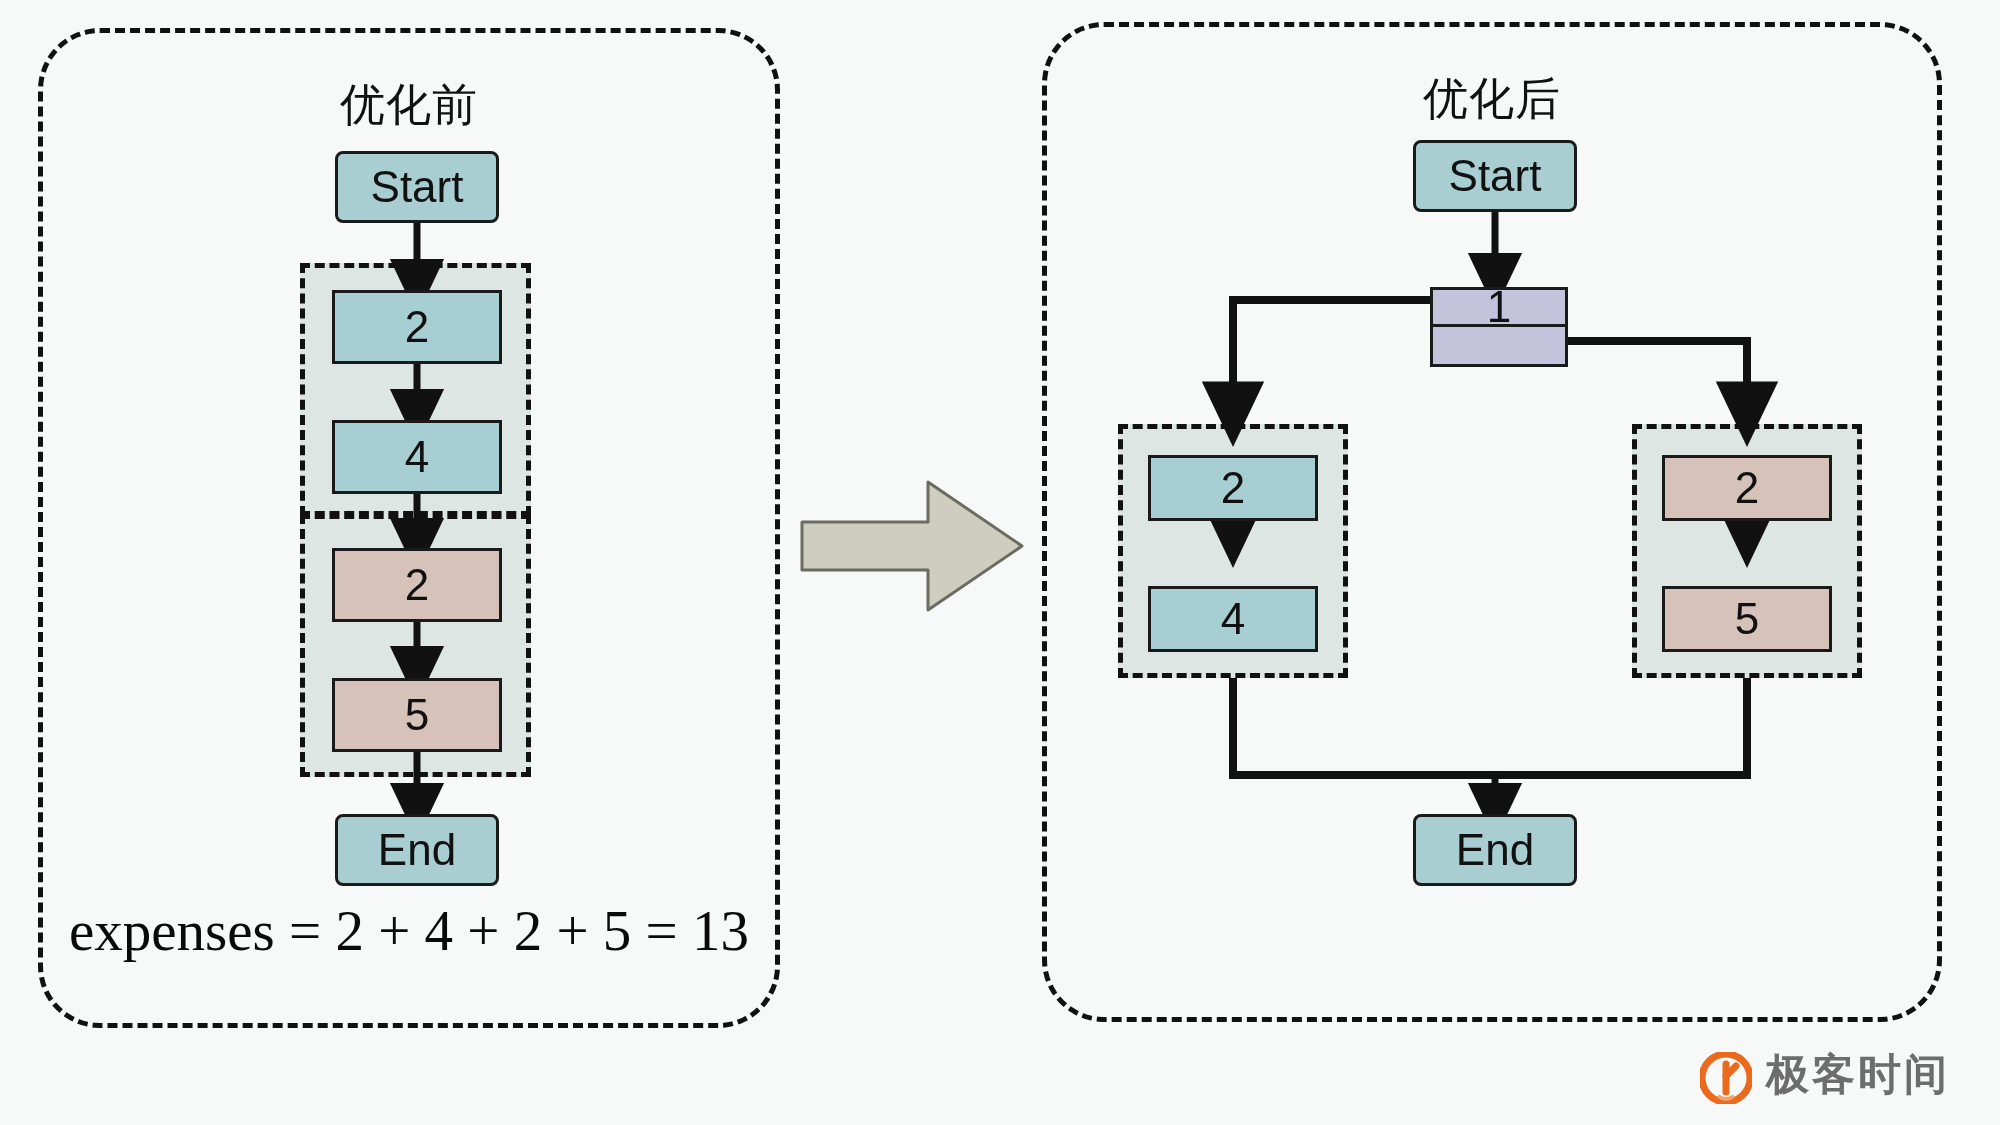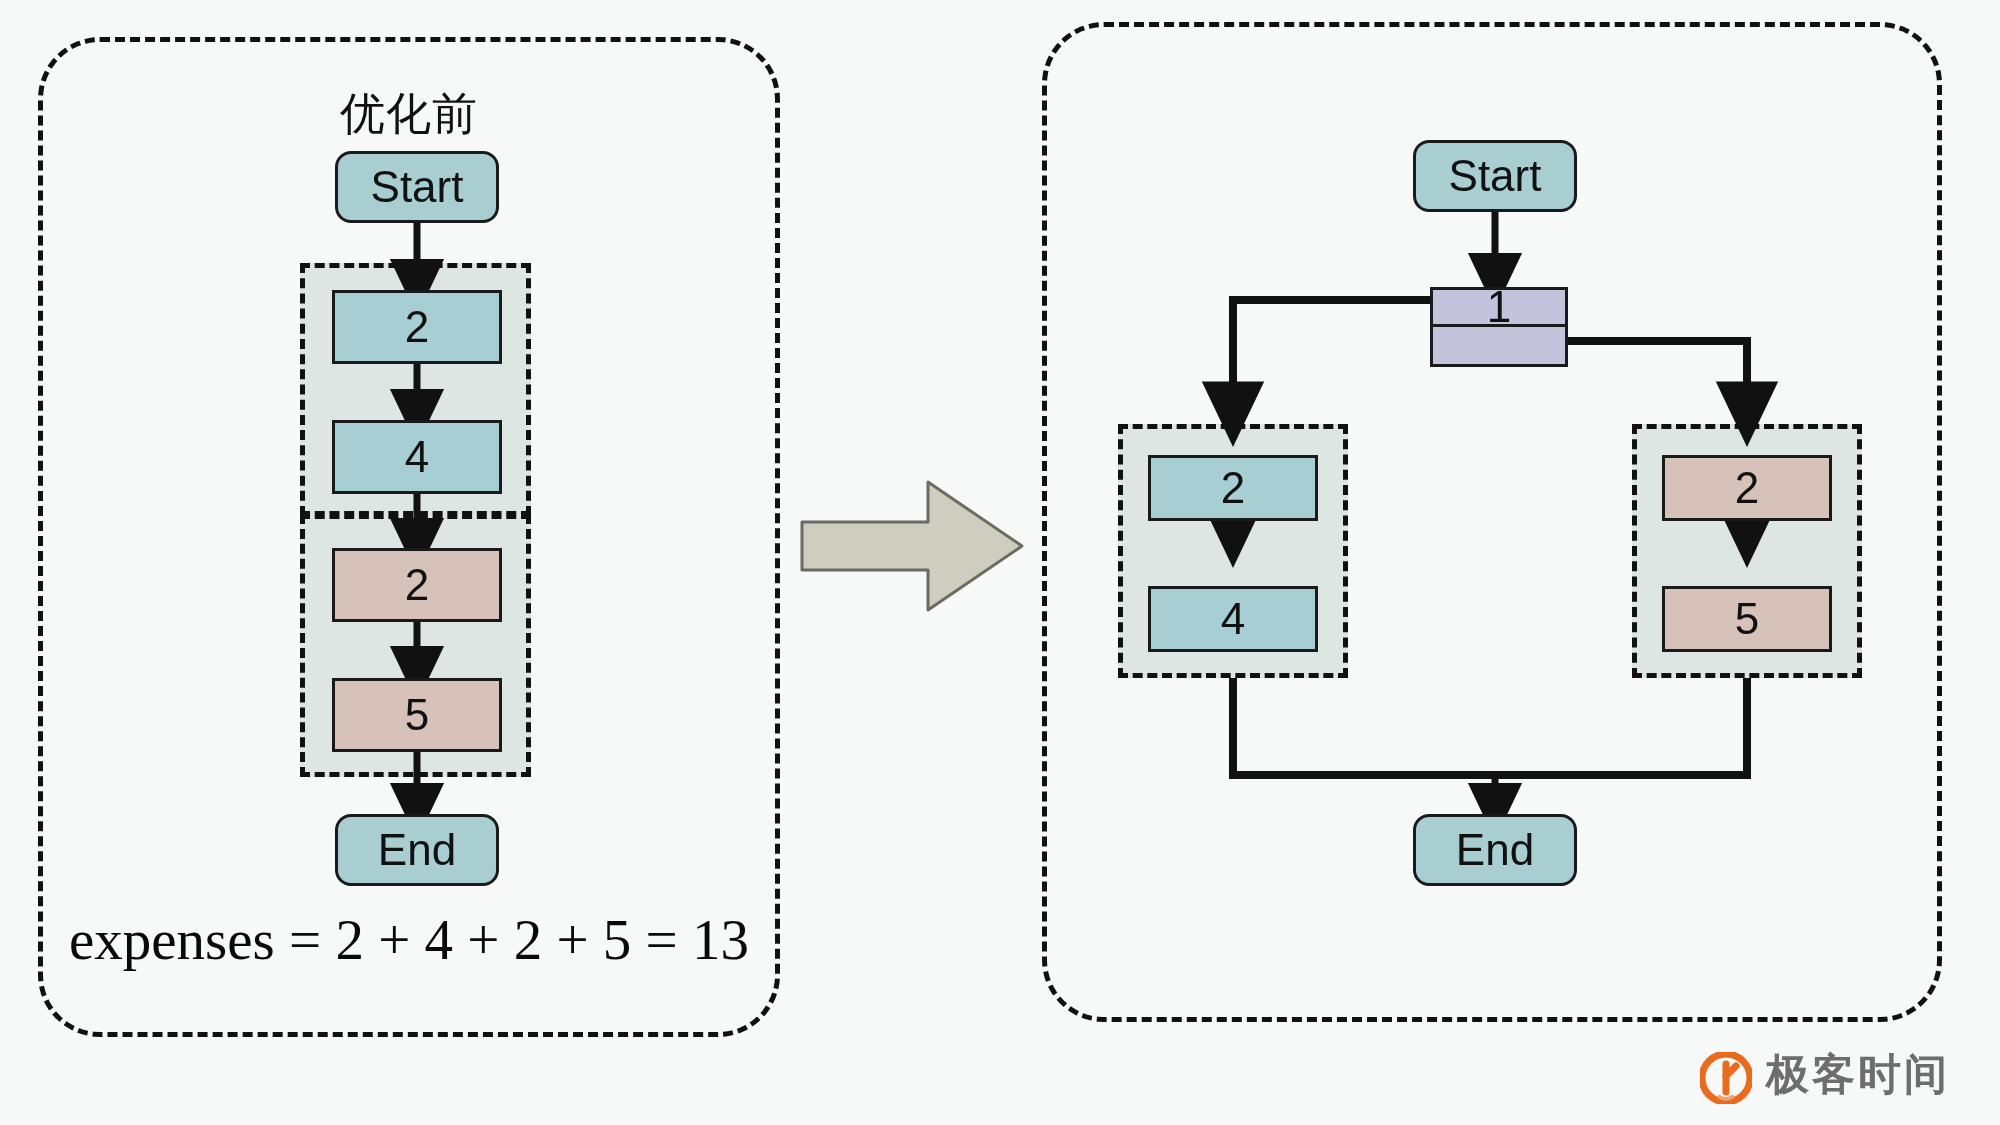--- a/index.html
+++ b/index.html
@@ -23,21 +23,21 @@
   }
 
   
   .panel {
     position: absolute;
     border: 5px dashed #111111;
     border-radius: 62px;
     background: #f7f8f8;
     box-sizing: border-box;
   }
-  #panel-before { left: 38px;  top: 37px; width: 742px; height: 1000px; }
+  #panel-before { left: 38px;  top: 28px; width: 742px; height: 1000px; }
   #panel-after  { left: 1042px; top: 22px; width: 900px; height: 1000px; }
 
   .panel-title {
     position: absolute;
     left: 0; right: 0;
     top: 42px;
     text-align: center;
     font-size: 45px;
     color: #111111;
     font-family: "Liberation Sans", sans-serif;
@@ -60,21 +60,21 @@
     position: absolute;
     box-sizing: border-box;
     border: 3.5px solid #1a1a1a;
     display: flex;
     align-items: center;
     justify-content: center;
     color: #111111;
     font-family: "Liberation Sans", sans-serif;
   }
   .node.terminal {
-    border-radius: 16px;
+    border-radius: 8px;
     background: #a8ced2;
     font-size: 44px;
   }
   .node.task {
     font-size: 44px;
   }
   .node.teal { background: #a7ced2; }
   .node.tan  { background: #d6c2b8; }
 
   
@@ -197,20 +197,21 @@
 
   <div class="node terminal" style="left:335px; top:814px; width:164px; height:72px;">
     <span>End</span>
   </div>
 
   <svg class="big-arrow" viewBox="0 0 226 136">
     <path d="M2,44 L128,44 L128,4 L222,68 L128,132 L128,92 L2,92 Z" fill="#cfcdc0" stroke="#6b6b60" stroke-width="3" stroke-linejoin="round"></path>
   </svg>
 
   <div class="panel" id="panel-after">
+    <div class="panel-title">优化后</div>
 
   </div>
 
   <div class="group" style="left:1118px; top:424px; width:230px; height:254px;"></div>
   <div class="group" style="left:1632px; top:424px; width:230px; height:254px;"></div>
 
   <svg class="edges" viewBox="0 0 2000 1125" width="2000" height="1125">
 
     <line x1="1495" y1="209" x2="1495" y2="282" stroke="#111111" stroke-width="7" marker-end="url(#ah)"></line>
 

